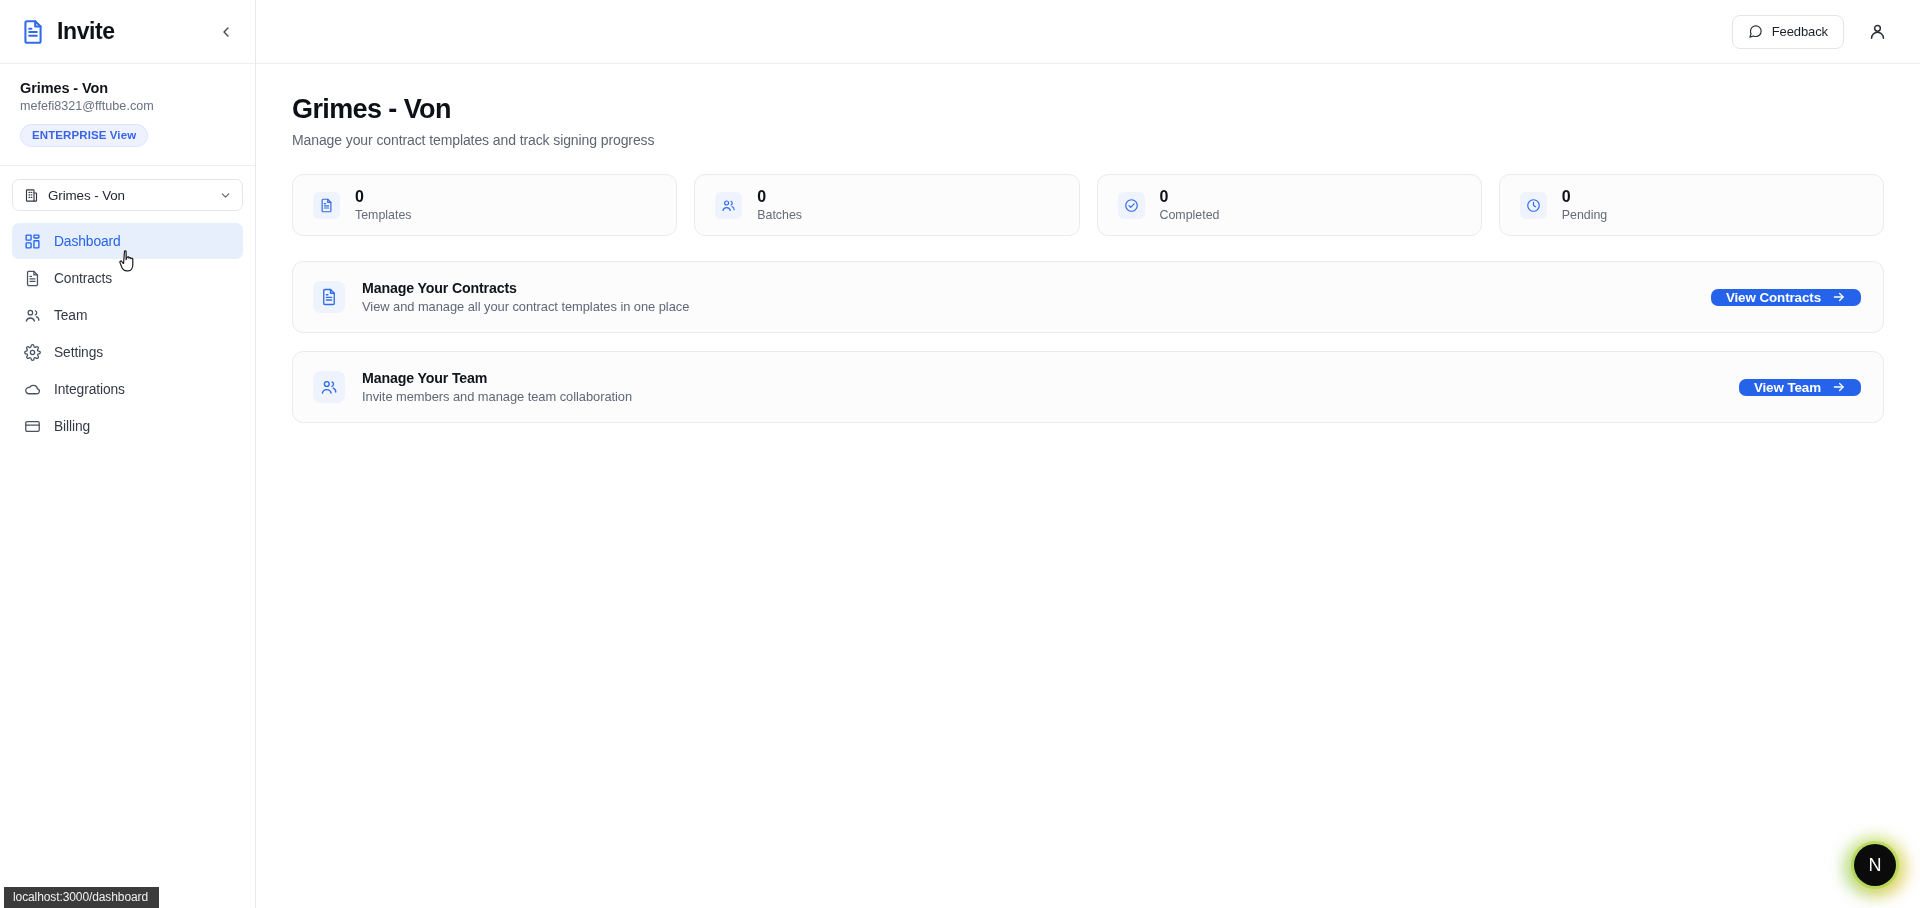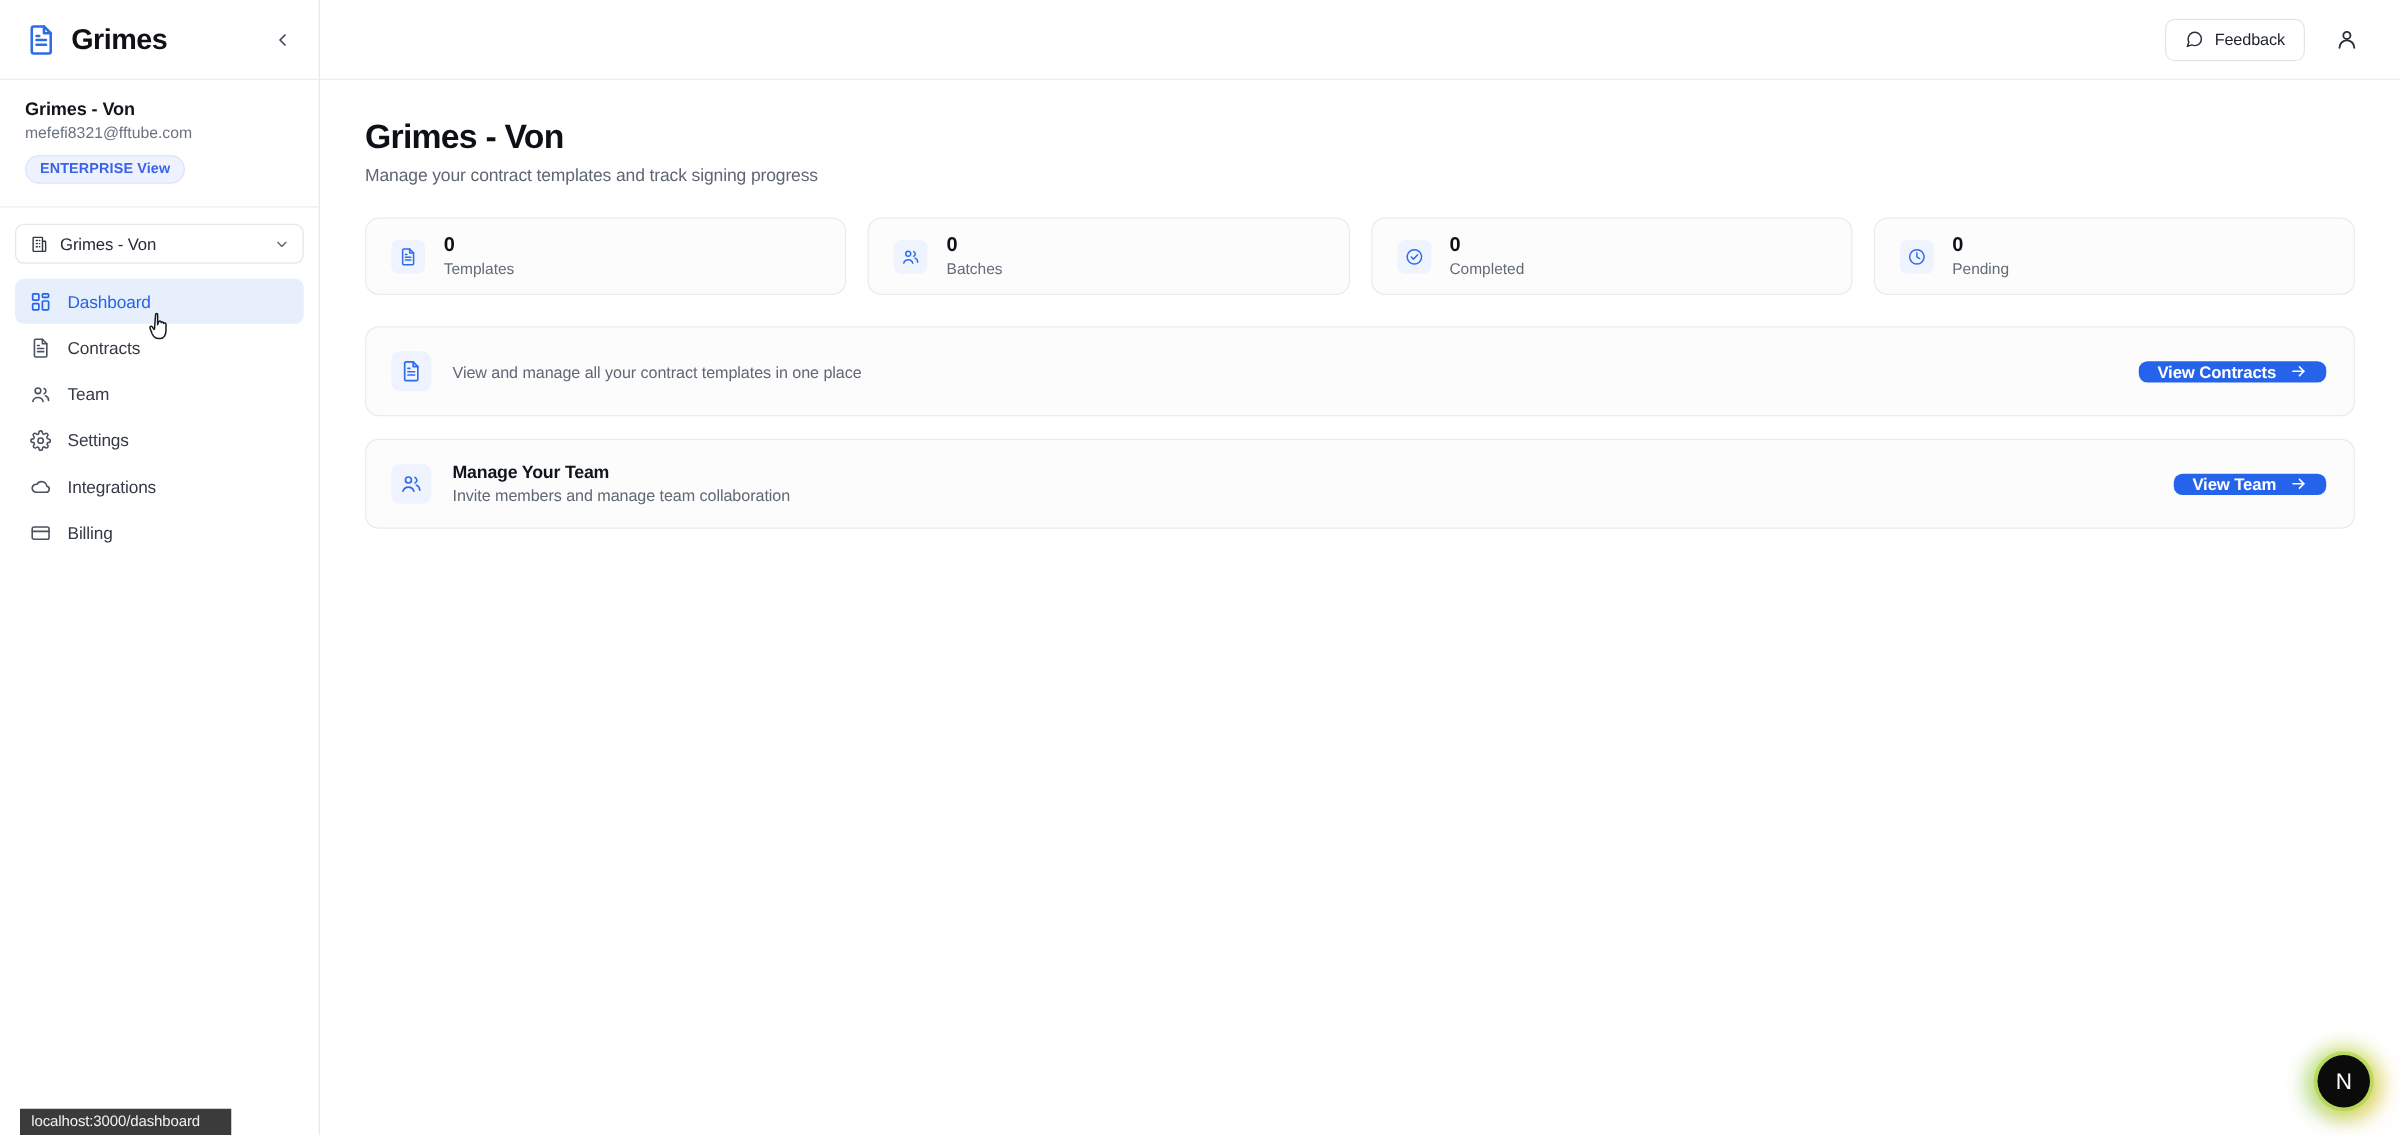--- a/index.html
+++ b/index.html
@@ -177,23 +177,23 @@
     border: none; border-radius: 7px;
     display: flex; align-items: center; gap: 11px;
     padding: 0 15px; cursor: pointer;
     font-size: 13.4px; font-weight: bold; letter-spacing: -0.1px;
     font-family: "Liberation Sans", sans-serif;
   }
   .primary-btn svg { width: 14px; height: 14px; display:block; }
 
   
   .status-bar {
-    position: absolute; left: 16px; bottom: 0;
+    position: absolute; left: 4px; bottom: 0;
     background: #3b3b3b; color: #f1f1f1;
-    font-size: 12px; padding: 3px 25px 4px 9px;
+    font-size: 12px; padding: 3px 11px 4px 9px;
     font-family: "Liberation Sans", sans-serif;
     z-index: 40; letter-spacing: -0.1px;
   }
 
   
   .dev-badge {
     position: absolute; right: 24px; bottom: 22px;
     width: 42px; height: 42px; border-radius: 50%;
     background: #0b0b0b;
     display: flex; align-items: center; justify-content: center;
@@ -216,21 +216,21 @@
     <div class="sidebar-top">
       <span>
         <svg class="brand-icon" viewBox="0 0 24 24" fill="none" stroke="#2f6bea" stroke-width="1.9" stroke-linecap="round" stroke-linejoin="round">
           <path d="M14 2H6.5A1.5 1.5 0 0 0 5 3.5v17A1.5 1.5 0 0 0 6.5 22h11a1.5 1.5 0 0 0 1.5-1.5V7z"></path>
           <path d="M14 2v5h5"></path>
             <path d="M8.5 12h7"></path>
             <path d="M8.5 15.5h7"></path>
             <path d="M8.5 9h2"></path>
         </svg>
       </span>
-      <div class="brand-name">Grimes</div>
+      <div class="brand-name">Invite</div>
       <div class="collapse-btn">
         <svg viewBox="0 0 24 24" width="16" height="16" fill="none" stroke="currentColor" stroke-width="2.1" stroke-linecap="round" stroke-linejoin="round">
           <path d="M15 18l-6-6 6-6"></path>
         </svg>
       </div>
     </div>
 
     <div class="account-block">
       <div class="account-name">Grimes - Von</div>
       <div class="account-email">mefefi8321@fftube.com</div>
@@ -415,20 +415,21 @@
           <div class="action-ico-box">
             <svg viewBox="0 0 24 24" fill="none" stroke="currentColor" stroke-width="1.8" stroke-linecap="round" stroke-linejoin="round">
               <path d="M14 2H6.5A1.5 1.5 0 0 0 5 3.5v17A1.5 1.5 0 0 0 6.5 22h11a1.5 1.5 0 0 0 1.5-1.5V7z"></path>
               <path d="M14 2v5h5"></path>
                 <path d="M8.5 12.5h7"></path>
                 <path d="M8.5 16h7"></path>
                 <path d="M8.5 9h2"></path>
             </svg>
           </div>
           <div class="action-text">
+            <div class="action-title">Manage Your Contracts</div>
             <div class="action-desc">View and manage all your contract templates in one place</div>
           </div>
           <button class="primary-btn">
             <span>View Contracts</span>
             <span>
               <svg viewBox="0 0 24 24" fill="none" stroke="currentColor" stroke-width="2.2" stroke-linecap="round" stroke-linejoin="round">
                 <path d="M4 12h15"></path>
                   <path d="M13 6l6 6-6 6"></path>
               </svg>
             </span>

